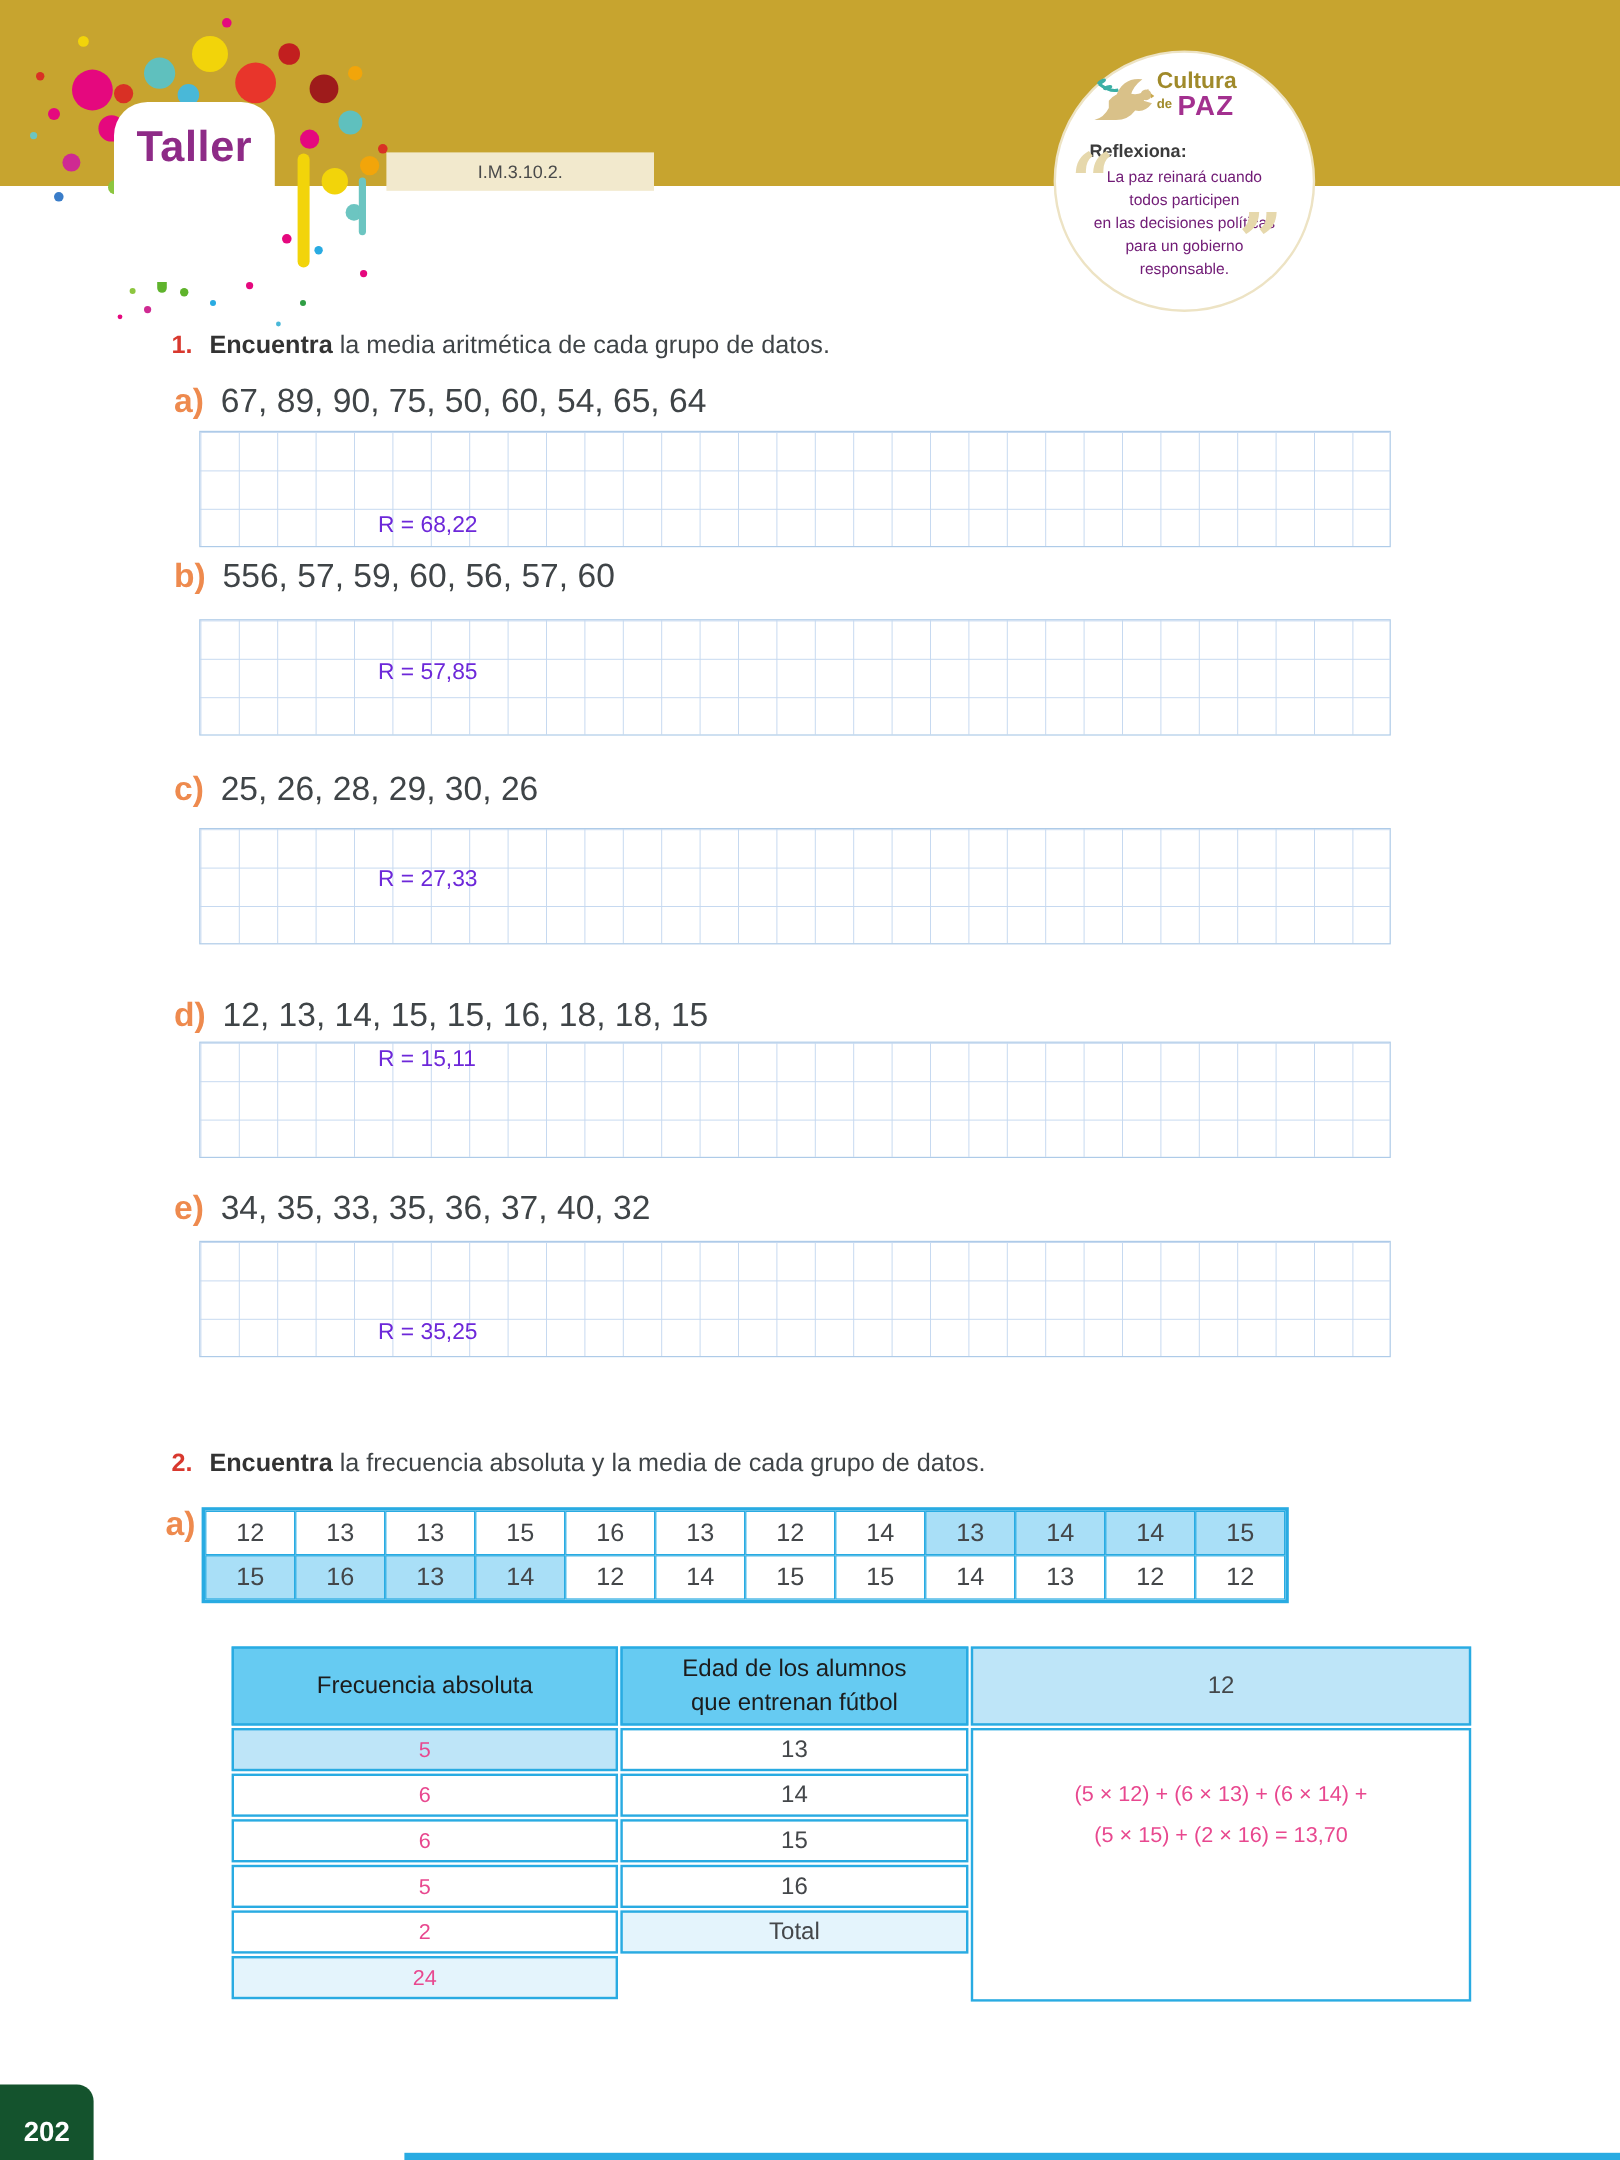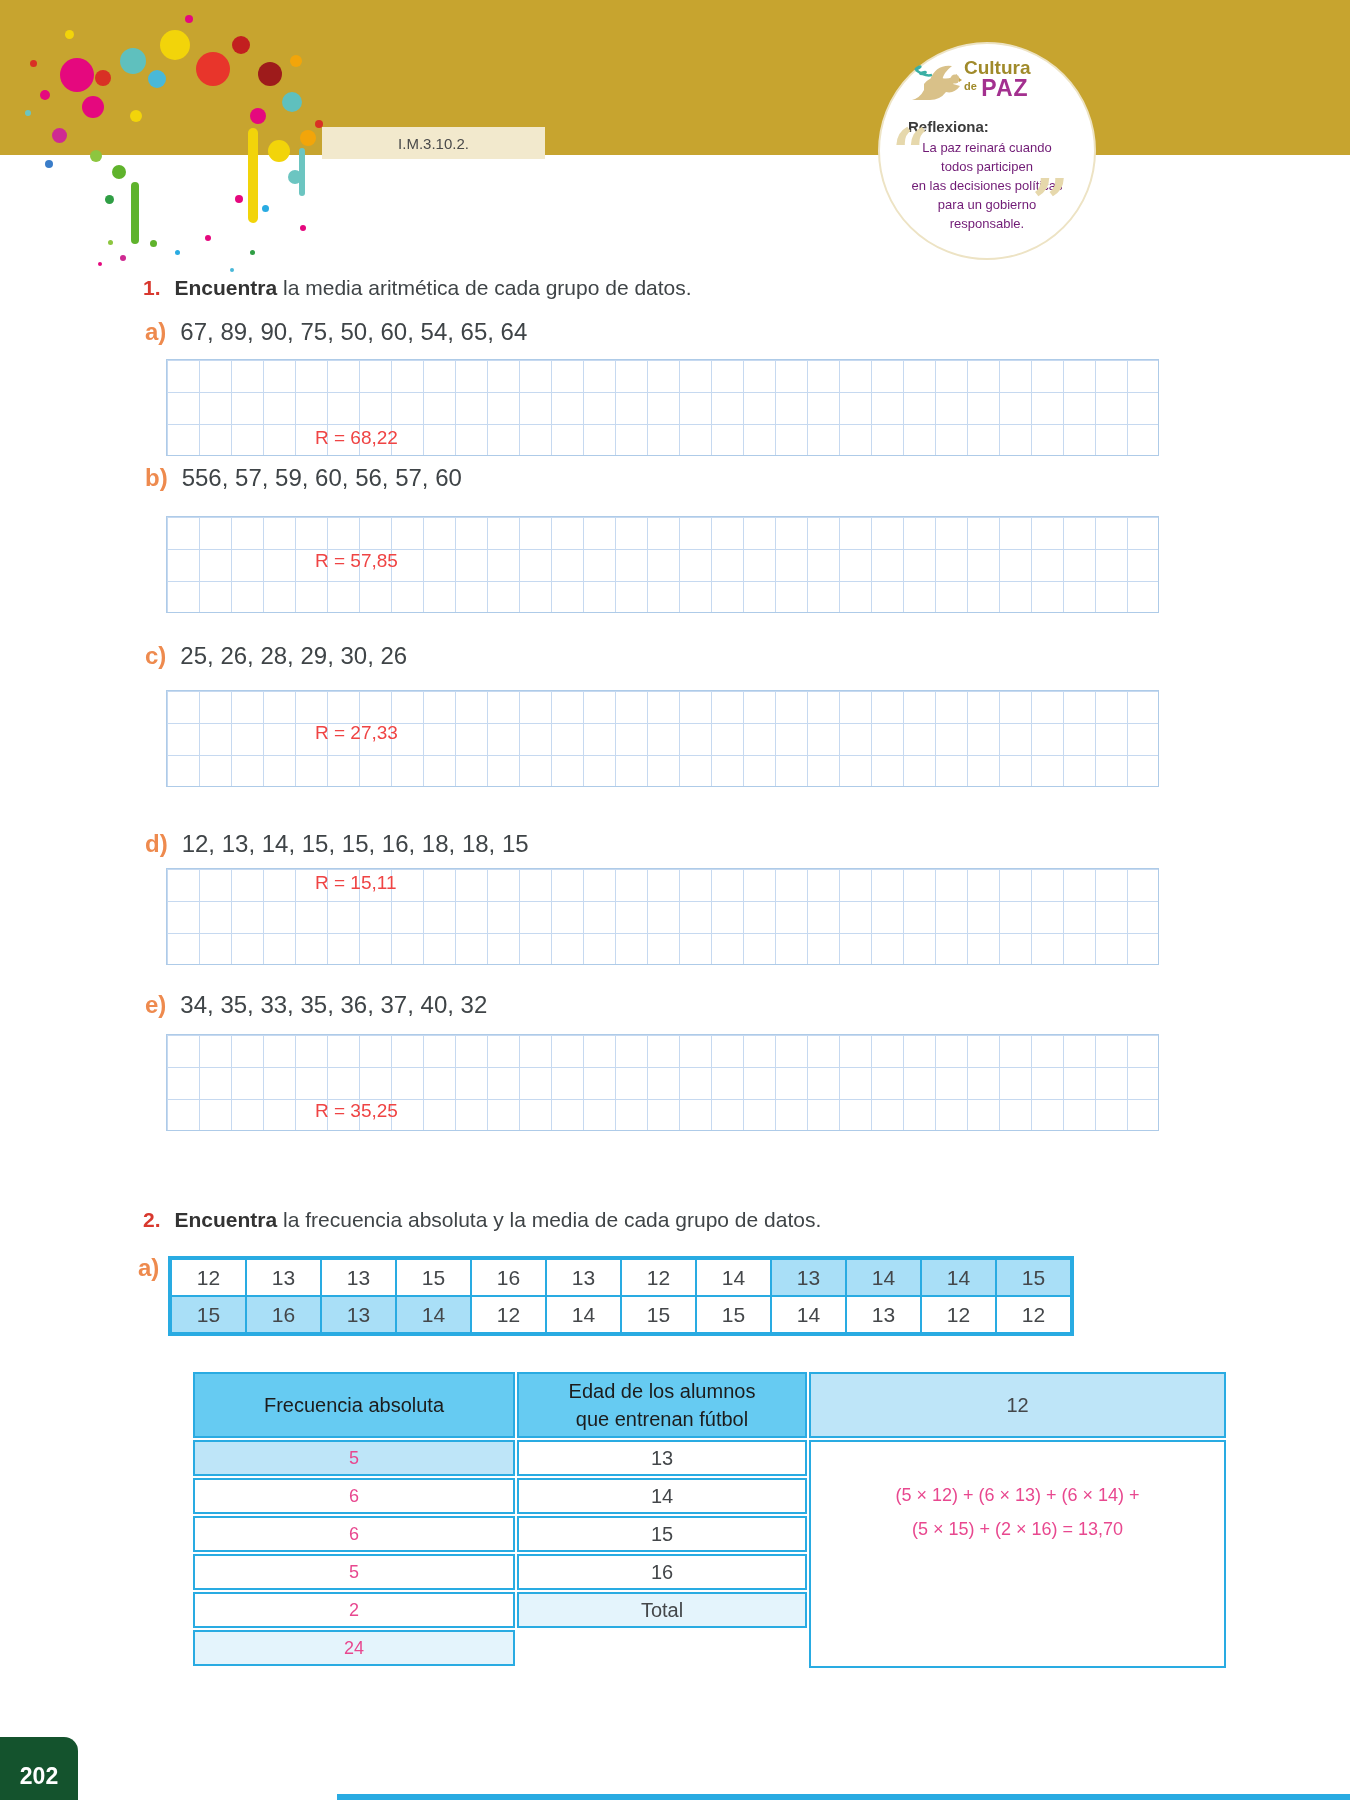--- a/index.html
+++ b/index.html
@@ -23,29 +23,29 @@
   .paz-reflexiona{position:absolute;left:28px;top:74px;font-size:15px;font-weight:bold;color:#3B3B3B;}
   .paz-quote{position:absolute;left:16px;top:94px;width:182px;text-align:center;
              font-size:13px;line-height:19px;color:#701a75;}
   .qmark{position:absolute;font-family:"DejaVu Serif",serif;font-size:64px;font-weight:bold;
          color:#E6D8AC;line-height:0;z-index:1;}
 
   
   .h-line{position:absolute;left:143px;font-size:21px;color:#3F4447;z-index:3;}
   .num-red{color:#D8382E;font-weight:bold;margin-right:14px;}
   .verb-bold{font-weight:bold;color:#333333;}
-  .item-line{position:absolute;left:145px;font-size:24px;color:#3F4447;z-index:3;}
+  .item-line{position:absolute;left:145px;font-size:28px;color:#3F4447;z-index:3;}
   .letter{color:#EE8A4E;font-weight:bold;margin-right:14px;}
 
   
   .sq-grid{position:absolute;left:166px;width:993px;height:97px;border:1px solid #AECBE8;
            background-image:linear-gradient(to right,#C6D9F0 1px,transparent 1px),
                             linear-gradient(to bottom,#C6D9F0 1px,transparent 1px);
            background-size:32px 32px;box-sizing:border-box;}
-  .r-ans{position:absolute;left:315px;font-size:19px;color:#ef4444;z-index:3;}
+  .r-ans{position:absolute;left:315px;font-size:19px;color:#6d28d9;z-index:3;}
 
   
   .data-table{position:absolute;left:168px;top:1256px;display:grid;
               grid-template-columns:repeat(12,75px);grid-auto-rows:37px;
               border:3px solid #29ABE2;background:#ffffff;z-index:3;}
   .data-table .c{border:1.5px solid #29ABE2;display:flex;align-items:center;justify-content:center;
                  font-size:21px;color:#44474A;background:#ffffff;}
   .data-table .c.sh{background:#A9DFF7;}
 
   
@@ -114,20 +114,23 @@
       <div class="splat" style="left: 98px; top: 262px; width: 4px; height: 4px; background: rgb(229, 8, 126); border-radius: 50%;"></div>
       <div class="splat" style="left: 230px; top: 268px; width: 4px; height: 4px; background: rgb(73, 184, 216); border-radius: 50%;"></div>
       <div class="splat" style="left: 65px; top: 30px; width: 9px; height: 9px; background: rgb(242, 212, 10); border-radius: 50%;"></div>
       <div class="splat" style="left: 25px; top: 110px; width: 6px; height: 6px; background: rgb(108, 197, 193); border-radius: 50%;"></div>
       <div class="splat" style="left: 185px; top: 15px; width: 8px; height: 8px; background: rgb(229, 8, 126); border-radius: 50%;"></div>
       <div class="splat" style="left: 248px; top: 128px; width: 10px; height: 95px; background: rgb(242, 212, 10); border-radius: 10px;"></div>
       <div class="splat" style="left: 131px; top: 182px; width: 8px; height: 62px; background: rgb(95, 179, 44); border-radius: 8px;"></div>
       <div class="splat" style="left: 299px; top: 148px; width: 6px; height: 48px; background: rgb(108, 197, 193); border-radius: 6px;"></div>
     </div>
 
+  <div class="taller-card">
+    <div class="t">Taller</div>
+  </div>
 
   <div class="code-box">
     <span>I.M.3.10.2.</span>
   </div>
 
   <div class="paz-circle">
     <svg width="52" height="46" viewBox="0 0 52 46" style="position:absolute;left:30px;top:14px;">
       <path d="M6 12 q9 7 16 5" stroke="#3BAFA5" stroke-width="2.5" fill="none"></path>
       <ellipse cx="8" cy="10" rx="4" ry="1.8" fill="#3BAFA5" transform="rotate(-30 8 10)"></ellipse>
       <ellipse cx="13" cy="15" rx="4" ry="1.8" fill="#3BAFA5" transform="rotate(-15 13 15)"></ellipse>

